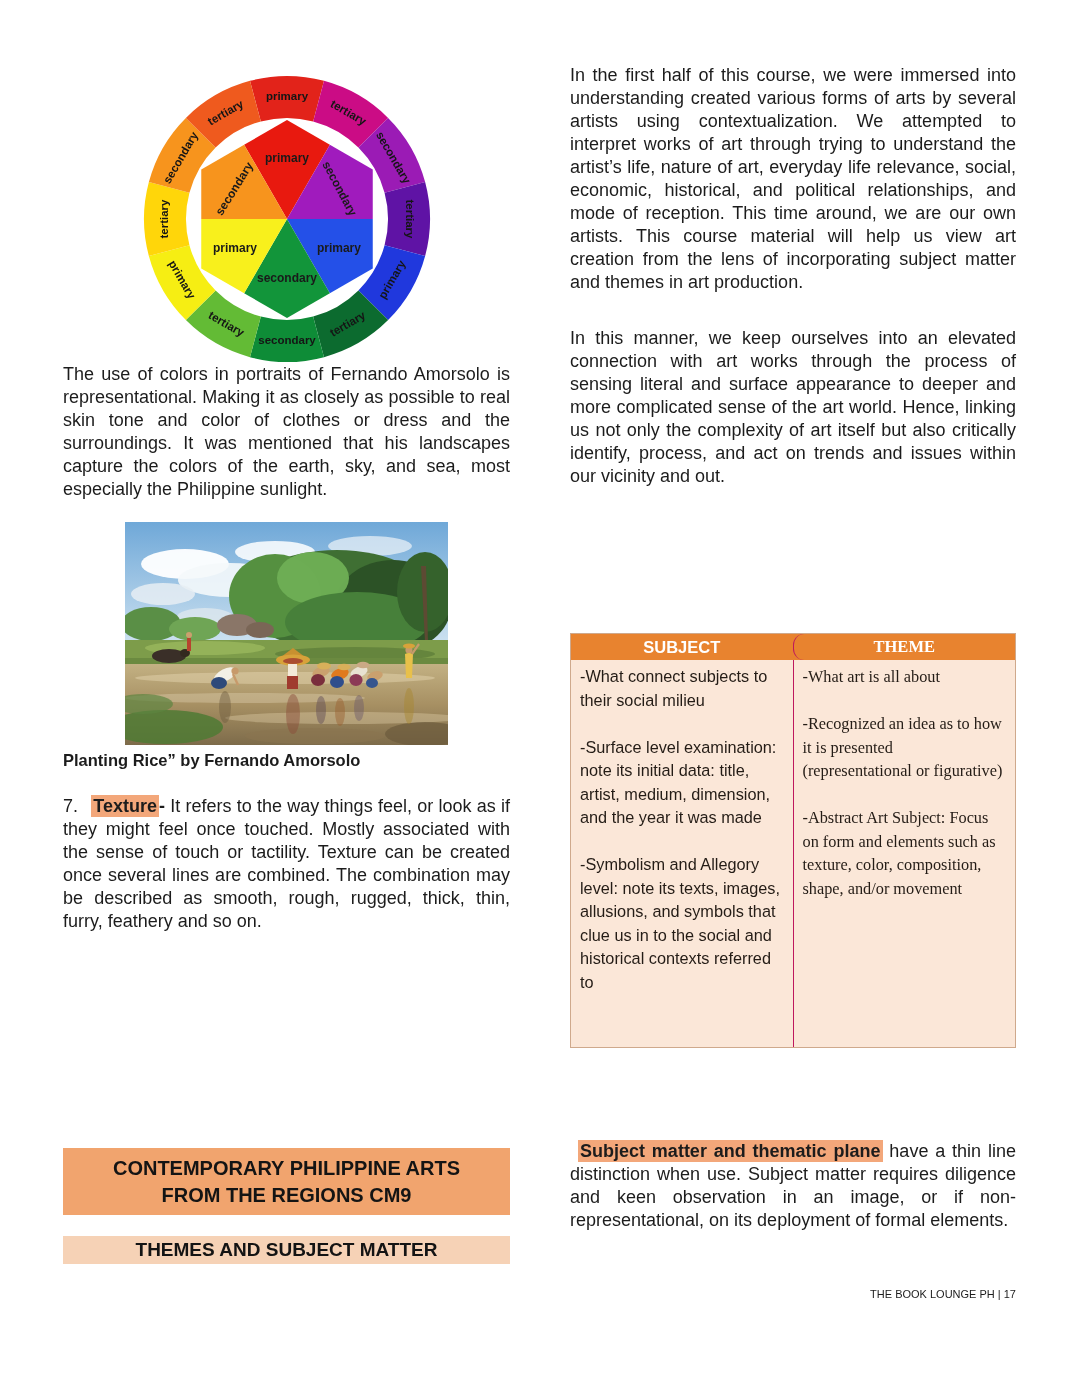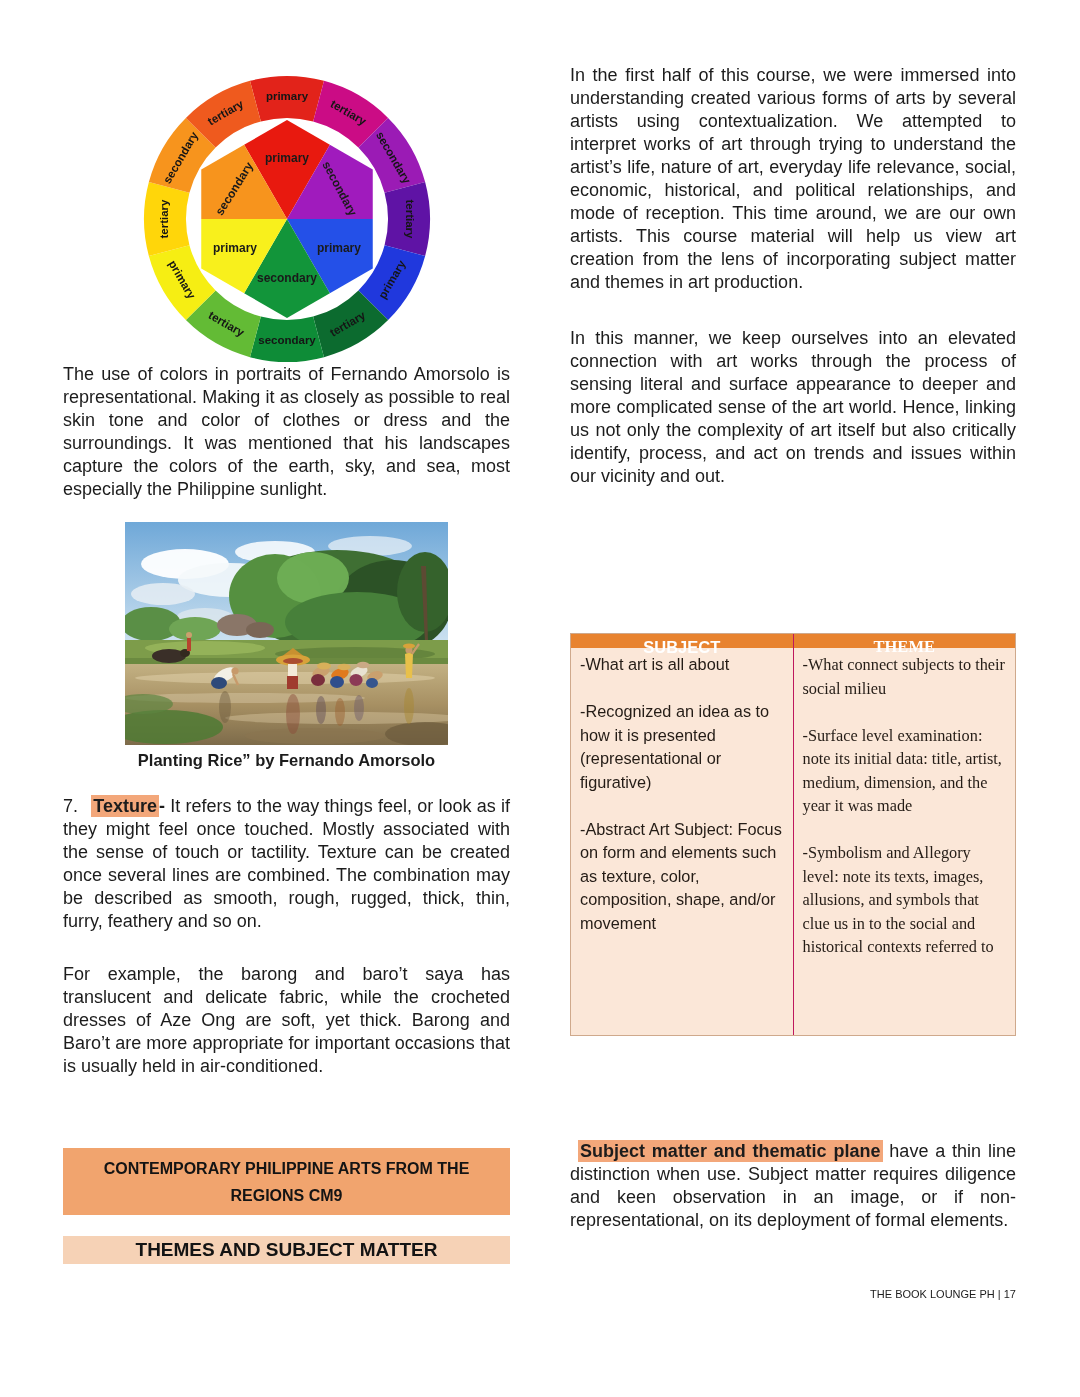--- a/index.html
+++ b/index.html
@@ -12,47 +12,47 @@
   .para {
     position:absolute; font-size:18px; line-height:23px; text-align:justify;
     color:#1c1c1c;
   }
   .col-left  { left:63px;  width:447px; }
   .col-right { left:570px; width:446px; }
 
   .figure-wrap { position:absolute; left:63px; width:447px; text-align:center; }
 
   .caption {
-    position:absolute; left:63px; width:447px; text-align:center;
+    position:absolute; left:63px; width:447px; 
     font-weight:bold; font-size:16.5px; color:#1c1c1c;
   }
 
   .hl { background:#f3a77a; font-weight:bold; padding:1px 2px;margin-left:8px; }
   .b  { font-weight:bold; }
 
   .banner-title {
     position:absolute; left:63px; width:447px; height:67px; background:#f1a46e;
     display:flex; align-items:center; justify-content:center;
-    font-weight:bold; font-size:16px; line-height:27px; text-align:center;
+    font-weight:bold; font-size:20px; line-height:27px; text-align:center;
     color:#141414; padding:0 20px;
   }
   .banner-subtitle {
     position:absolute; left:63px; width:447px; height:28px; background:#f6d2b6;
     display:flex; align-items:center; justify-content:center;
     font-weight:bold; font-size:19px; color:#141414;
   }
 
   .cmp-table {
     position:absolute; left:570px; top:633px; width:446px;
     border:1px solid #cfa98c; border-collapse:collapse;
   }
   .cmp-table .thead { display:flex; background:#e8832f; }
   .cmp-table .th {
     flex:1; text-align:center; color:#ffffff; font-weight:bold;
-    font-size:16.5px; line-height:26px; height:14px;
+    font-size:16.5px; line-height:26px; height:26px;border-radius:11px;
   }
   .cmp-table .tbody { display:flex; background:#fbe7d8; min-height:387px; }
   .cmp-table .td {
     flex:1; padding:5px 9px 10px 9px; font-size:16.3px; line-height:23.5px;
     white-space:pre-line; color:#241c16;
   }
   .cmp-table .td + .td, .cmp-table .th + .th { border-left:1px solid #be185d;font-family:Liberation Serif, serif; }
 
   .footer {
     position:absolute; left:570px; width:446px; top:1288px;
@@ -220,50 +220,49 @@
         <ellipse cx="234" cy="186" rx="5" ry="13" fill="#6d5b6a"></ellipse>
         <ellipse cx="284" cy="184" rx="5" ry="18" fill="#a8872f"></ellipse>
       </g>
     </svg>
   </div>
 
   <div class="caption" style="top:751px;">Planting Rice” by Fernando Amorsolo</div>
 
   <div class="para col-left" style="top:795px;"><span>7. </span><span class="hl">Texture</span><span class="b">-</span><span> It refers to the way things feel, or look as if they might feel once touched. Mostly associated with the sense of touch or tactility. Texture can be created once several lines are combined. The combination may be described as smooth, rough, rugged, thick, thin, furry, feathery and so on.</span></div>
 
-  <div class="para col-left" style="top:963px;">For example, the barong and baro’t saya has translucent and delicate fabric, while the crocheted dresses of Aze Ong are soft, yet thick. Barong and Baro’t are more appropriate for important occasions that is usually held in air-conditioned.</div>
 
   <div class="banner-title" style="top:1148px;">
     <span>CONTEMPORARY PHILIPPINE ARTS FROM THE REGIONS CM9</span>
   </div>
   <div class="banner-subtitle" style="top:1236px;">
     <span>THEMES AND SUBJECT MATTER</span>
   </div>
 
   <div class="para col-right" style="top:64px;">In the first half of this course, we were immersed into understanding created various forms of arts by several artists using contextualization. We attempted to interpret works of art through trying to understand the artist’s life, nature of art, everyday life relevance, social, economic, historical, and political relationships, and mode of reception. This time around, we are our own artists. This course material will help us view art creation from the lens of incorporating subject matter and themes in art production.</div>
 
   <div class="para col-right" style="top:327px;">In this manner, we keep ourselves into an elevated connection with art works through the process of sensing literal and surface appearance to deeper and more complicated sense of the art world. Hence, linking us not only the complexity of art itself but also critically identify, process, and act on trends and issues within our vicinity and out.</div>
 
 
   <div class="cmp-table">
     <div class="thead">
       <div class="th">SUBJECT</div>
       <div class="th">THEME</div>
     </div>
     <div class="tbody">
+      <div class="td">-What connect subjects to their social milieu
+
+-Surface level examination: note its initial data: title, artist, medium, dimension, and the year it was made
+
+-Symbolism and Allegory level: note its texts, images, allusions, and symbols that clue us in to the social and historical contexts referred to</div>
       <div class="td">-What art is all about
 
 -Recognized an idea as to how it is presented (representational or figurative)
 
 -Abstract Art Subject: Focus on form and elements such as texture, color, composition, shape, and/or movement</div>
-      <div class="td">-What connect subjects to their social milieu
-
--Surface level examination: note its initial data: title, artist, medium, dimension, and the year it was made
-
--Symbolism and Allegory level: note its texts, images, allusions, and symbols that clue us in to the social and historical contexts referred to</div>
     </div>
   </div>
 
   <div class="para col-right" style="top:1140px;"><span class="hl">Subject matter and thematic plane</span><span> have a thin line distinction when use. Subject matter requires diligence and keen observation in an image, or if non-representational, on its deployment of formal elements.</span></div>
 
   <div class="footer">THE BOOK LOUNGE PH | 17</div>
 
 </div>
 
 </body></html>

